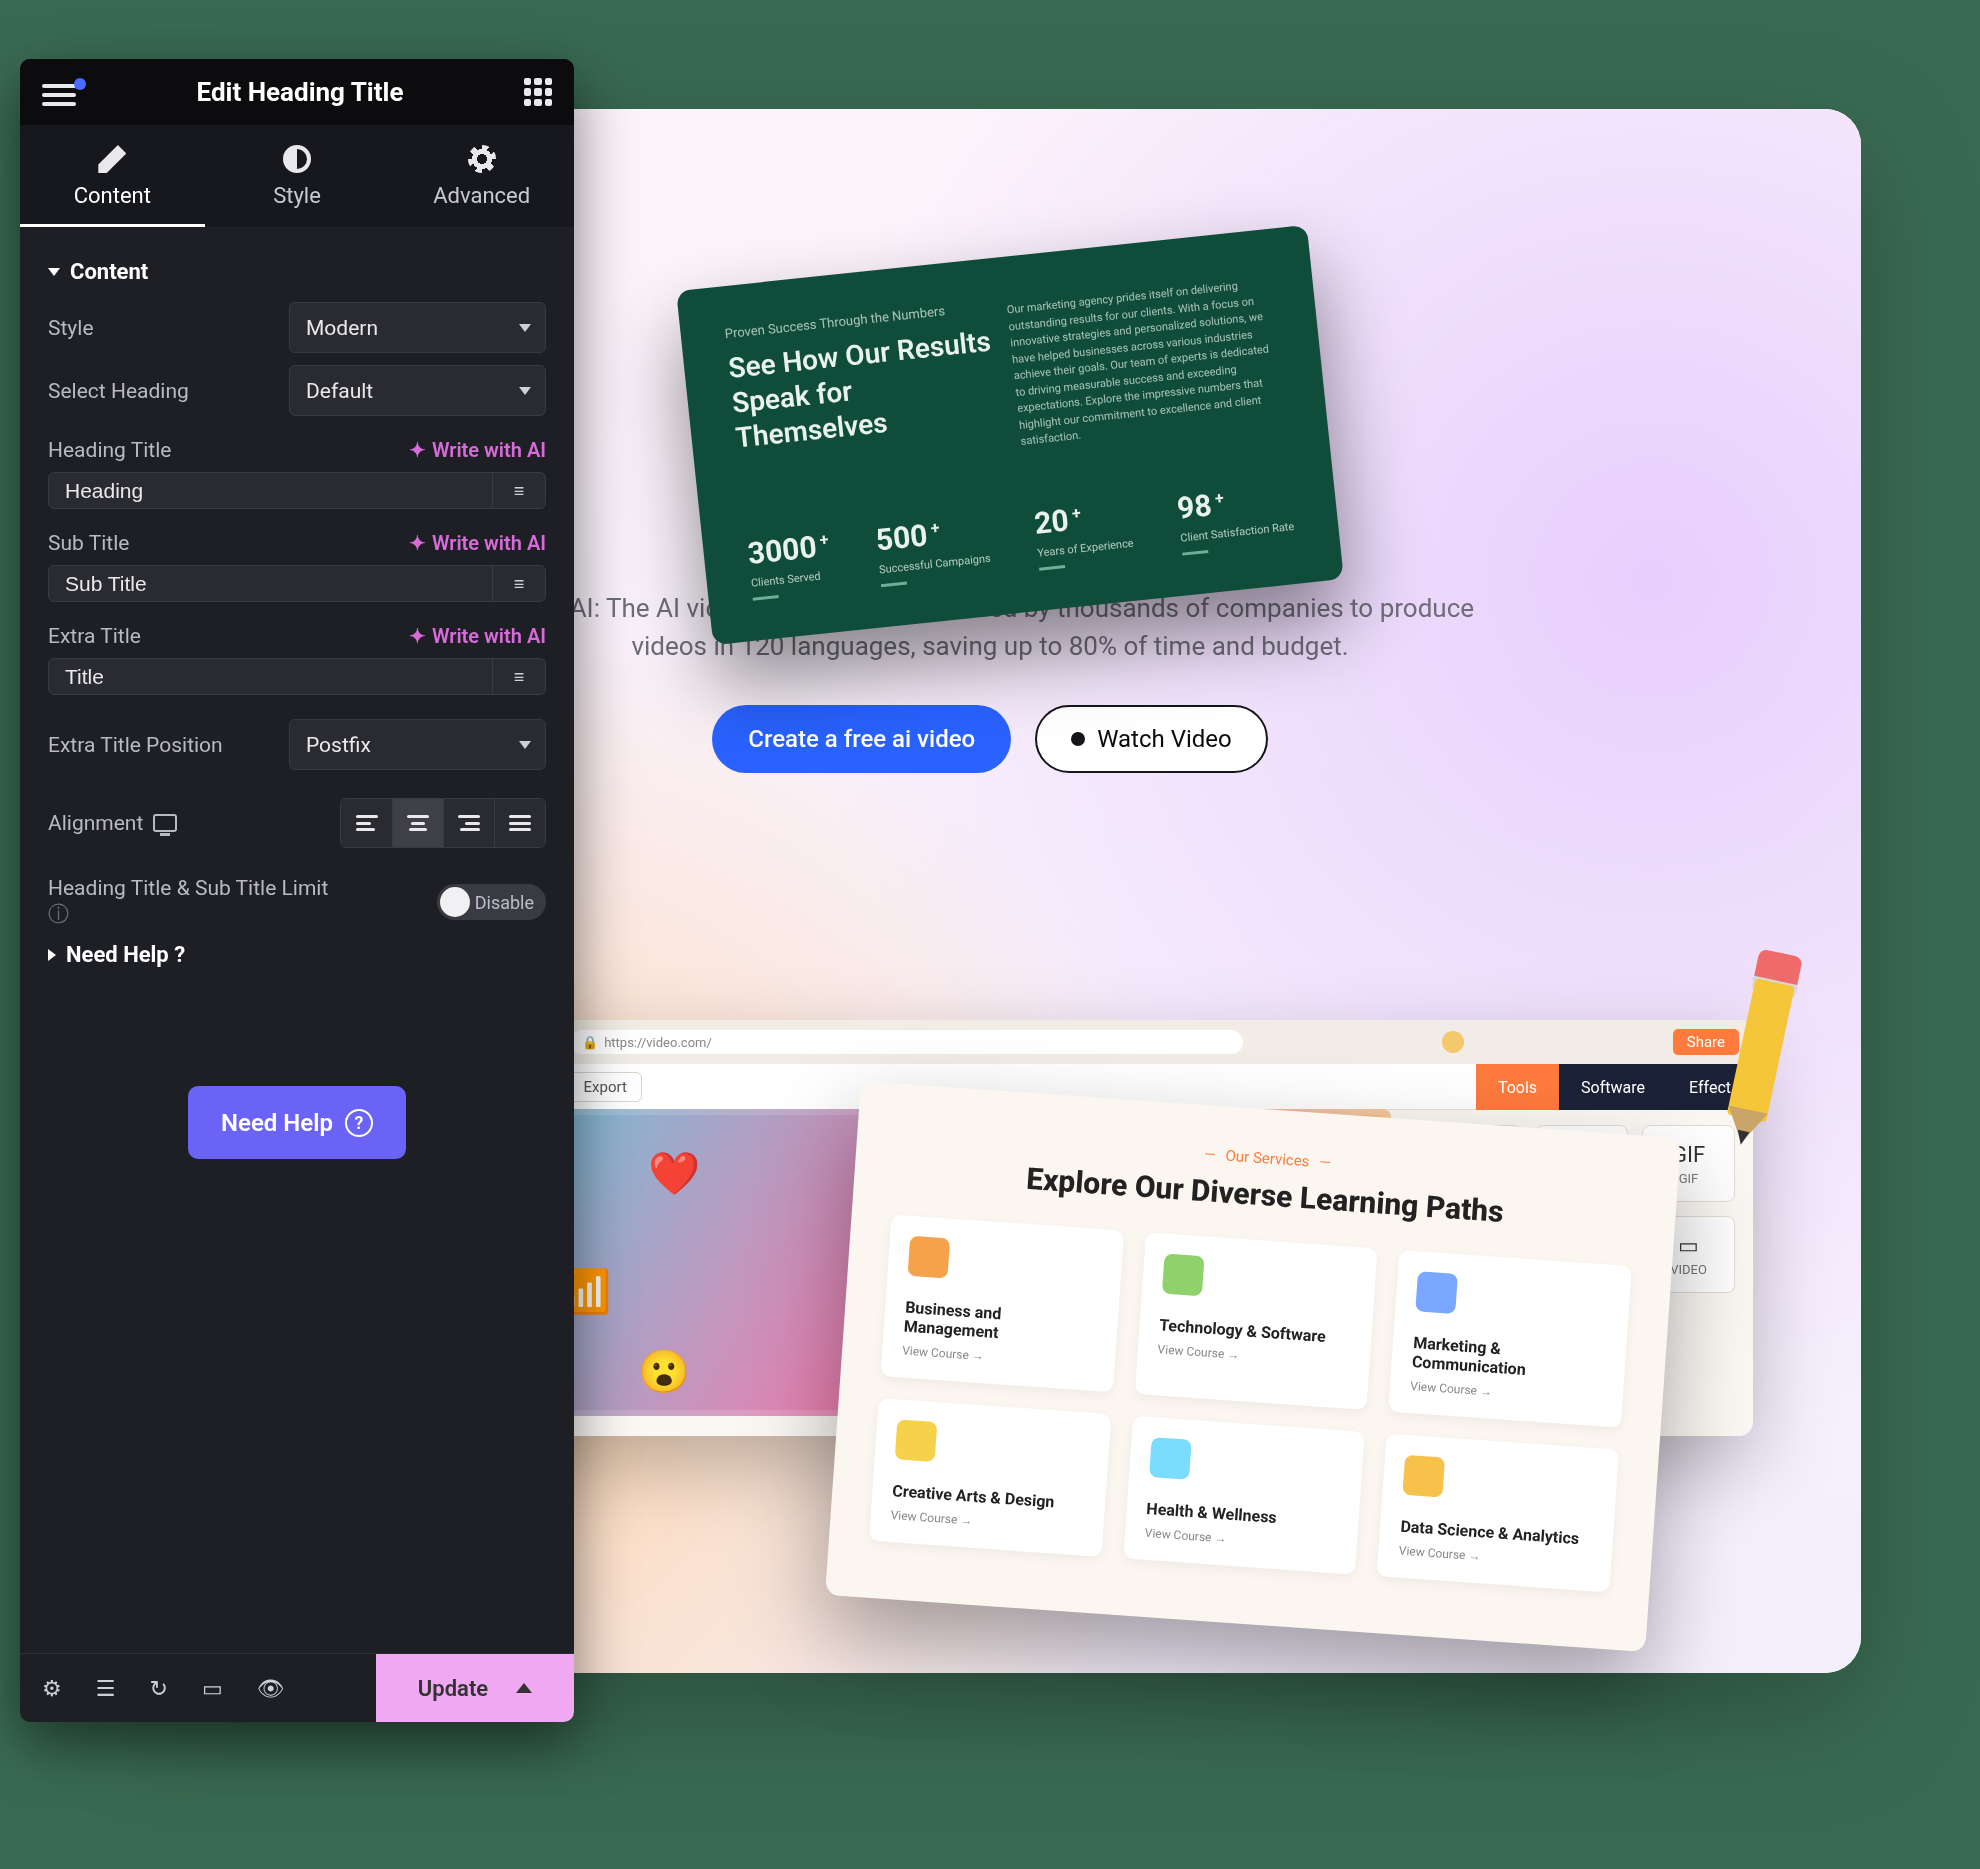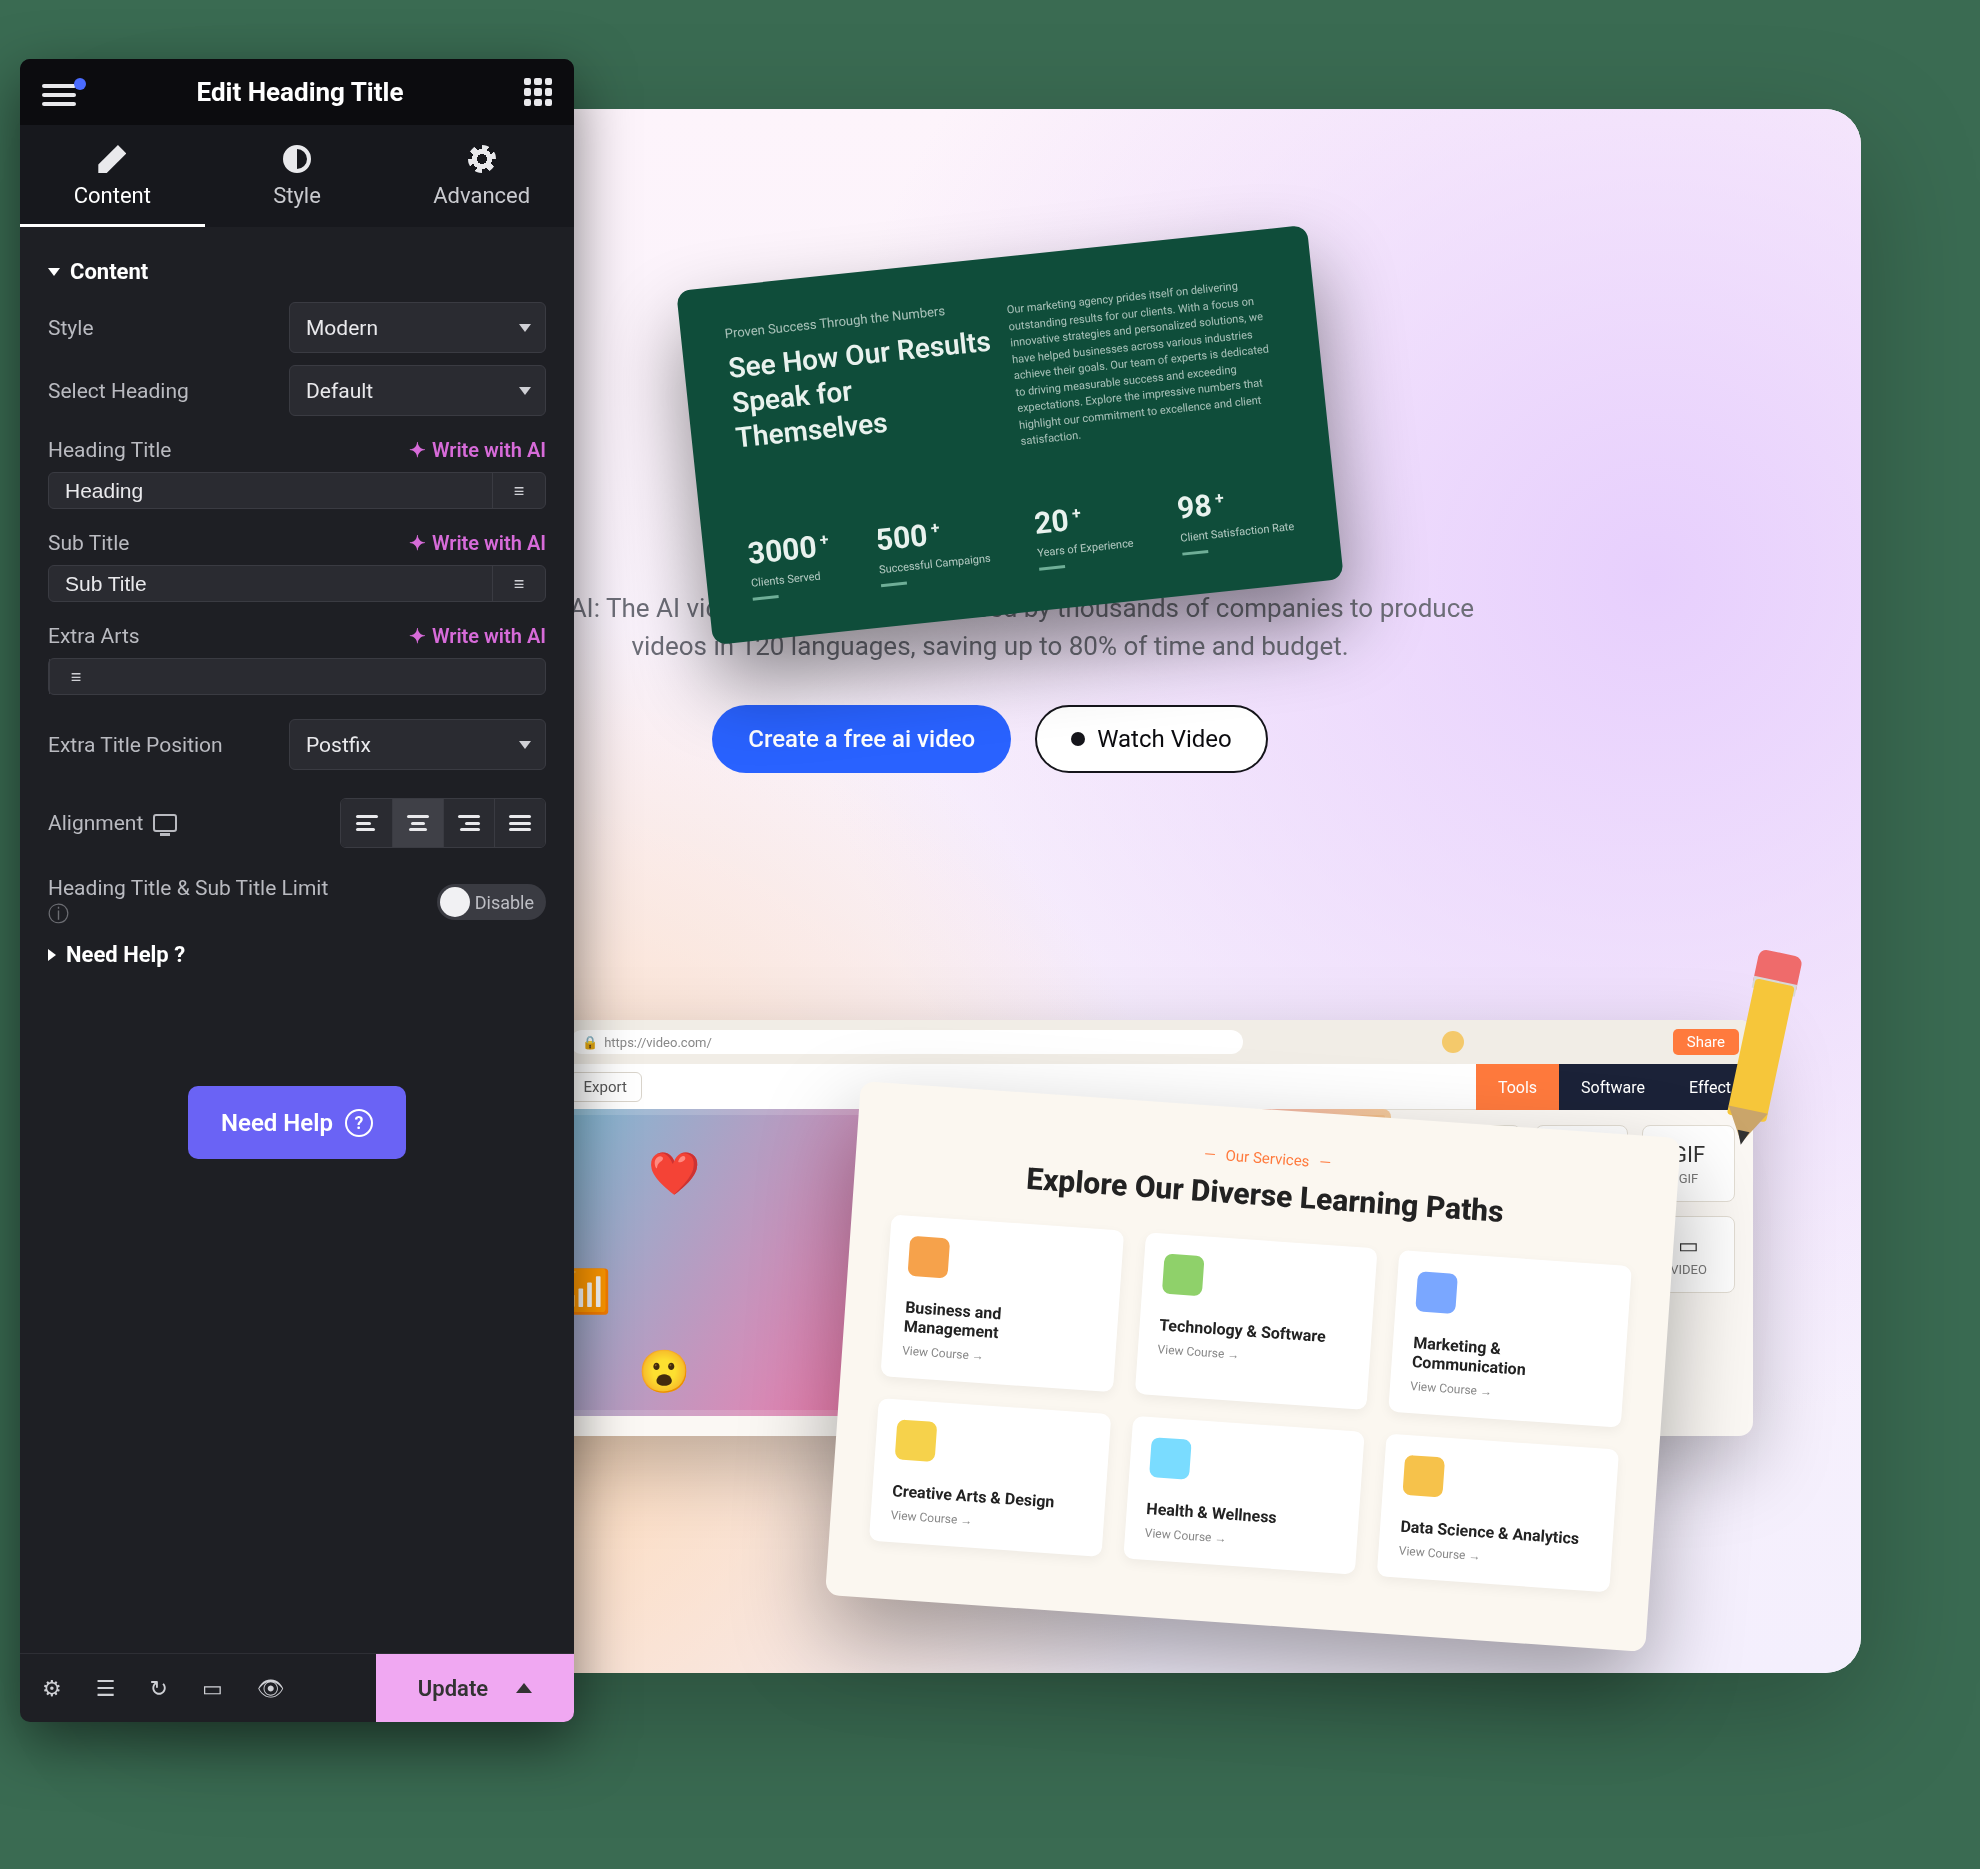--- a/index.html
+++ b/index.html
@@ -488,27 +488,28 @@
             <span class="spark">✦</span>
             <span>Write with AI</span>
           </span>
       </div>
       <div class="input-wrap">
         <input value="Sub Title" style="">
         <div class="inbtn">≡</div>
       </div>
 
       <div class="field-label-row">
-        <span class="label">Extra Arts</span>
+        <span class="label">Extra Title</span>
         <span class="ai-link">
             <span class="spark">✦</span>
             <span>Write with AI</span>
           </span>
       </div>
       <div class="input-wrap">
+        <input value="Title" style="">
         <div class="inbtn">≡</div>
       </div>
 
       <div class="row" style="margin-top:24px">
         <span class="label">Extra Title Position</span>
         <div class="select">
             <span>Postfix</span>
           </div>
       </div>
 

